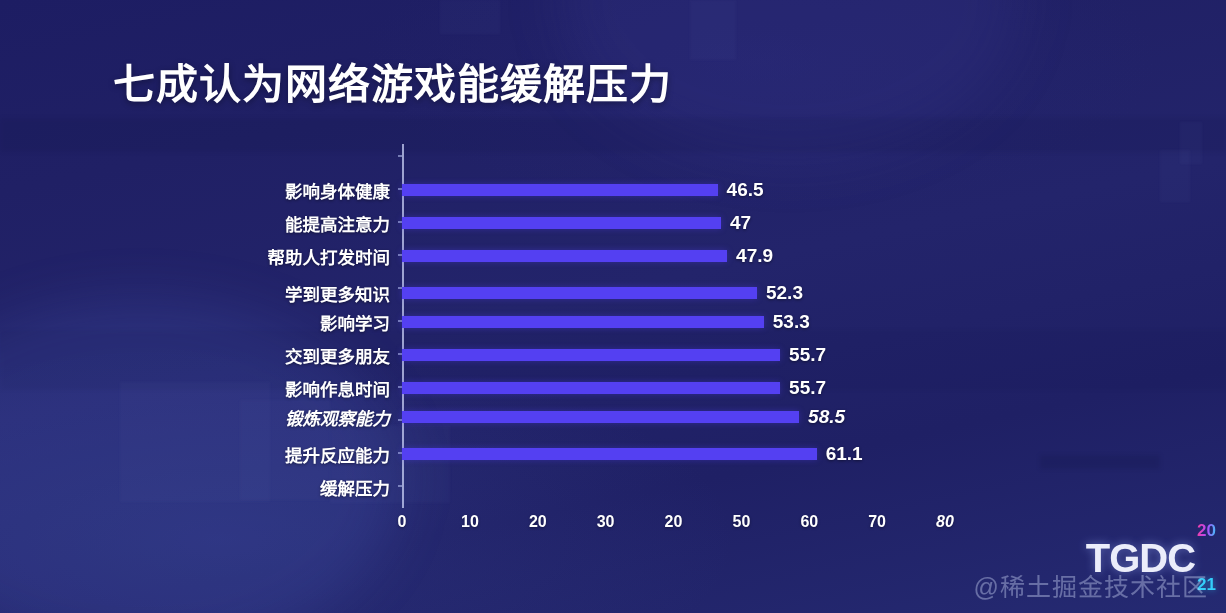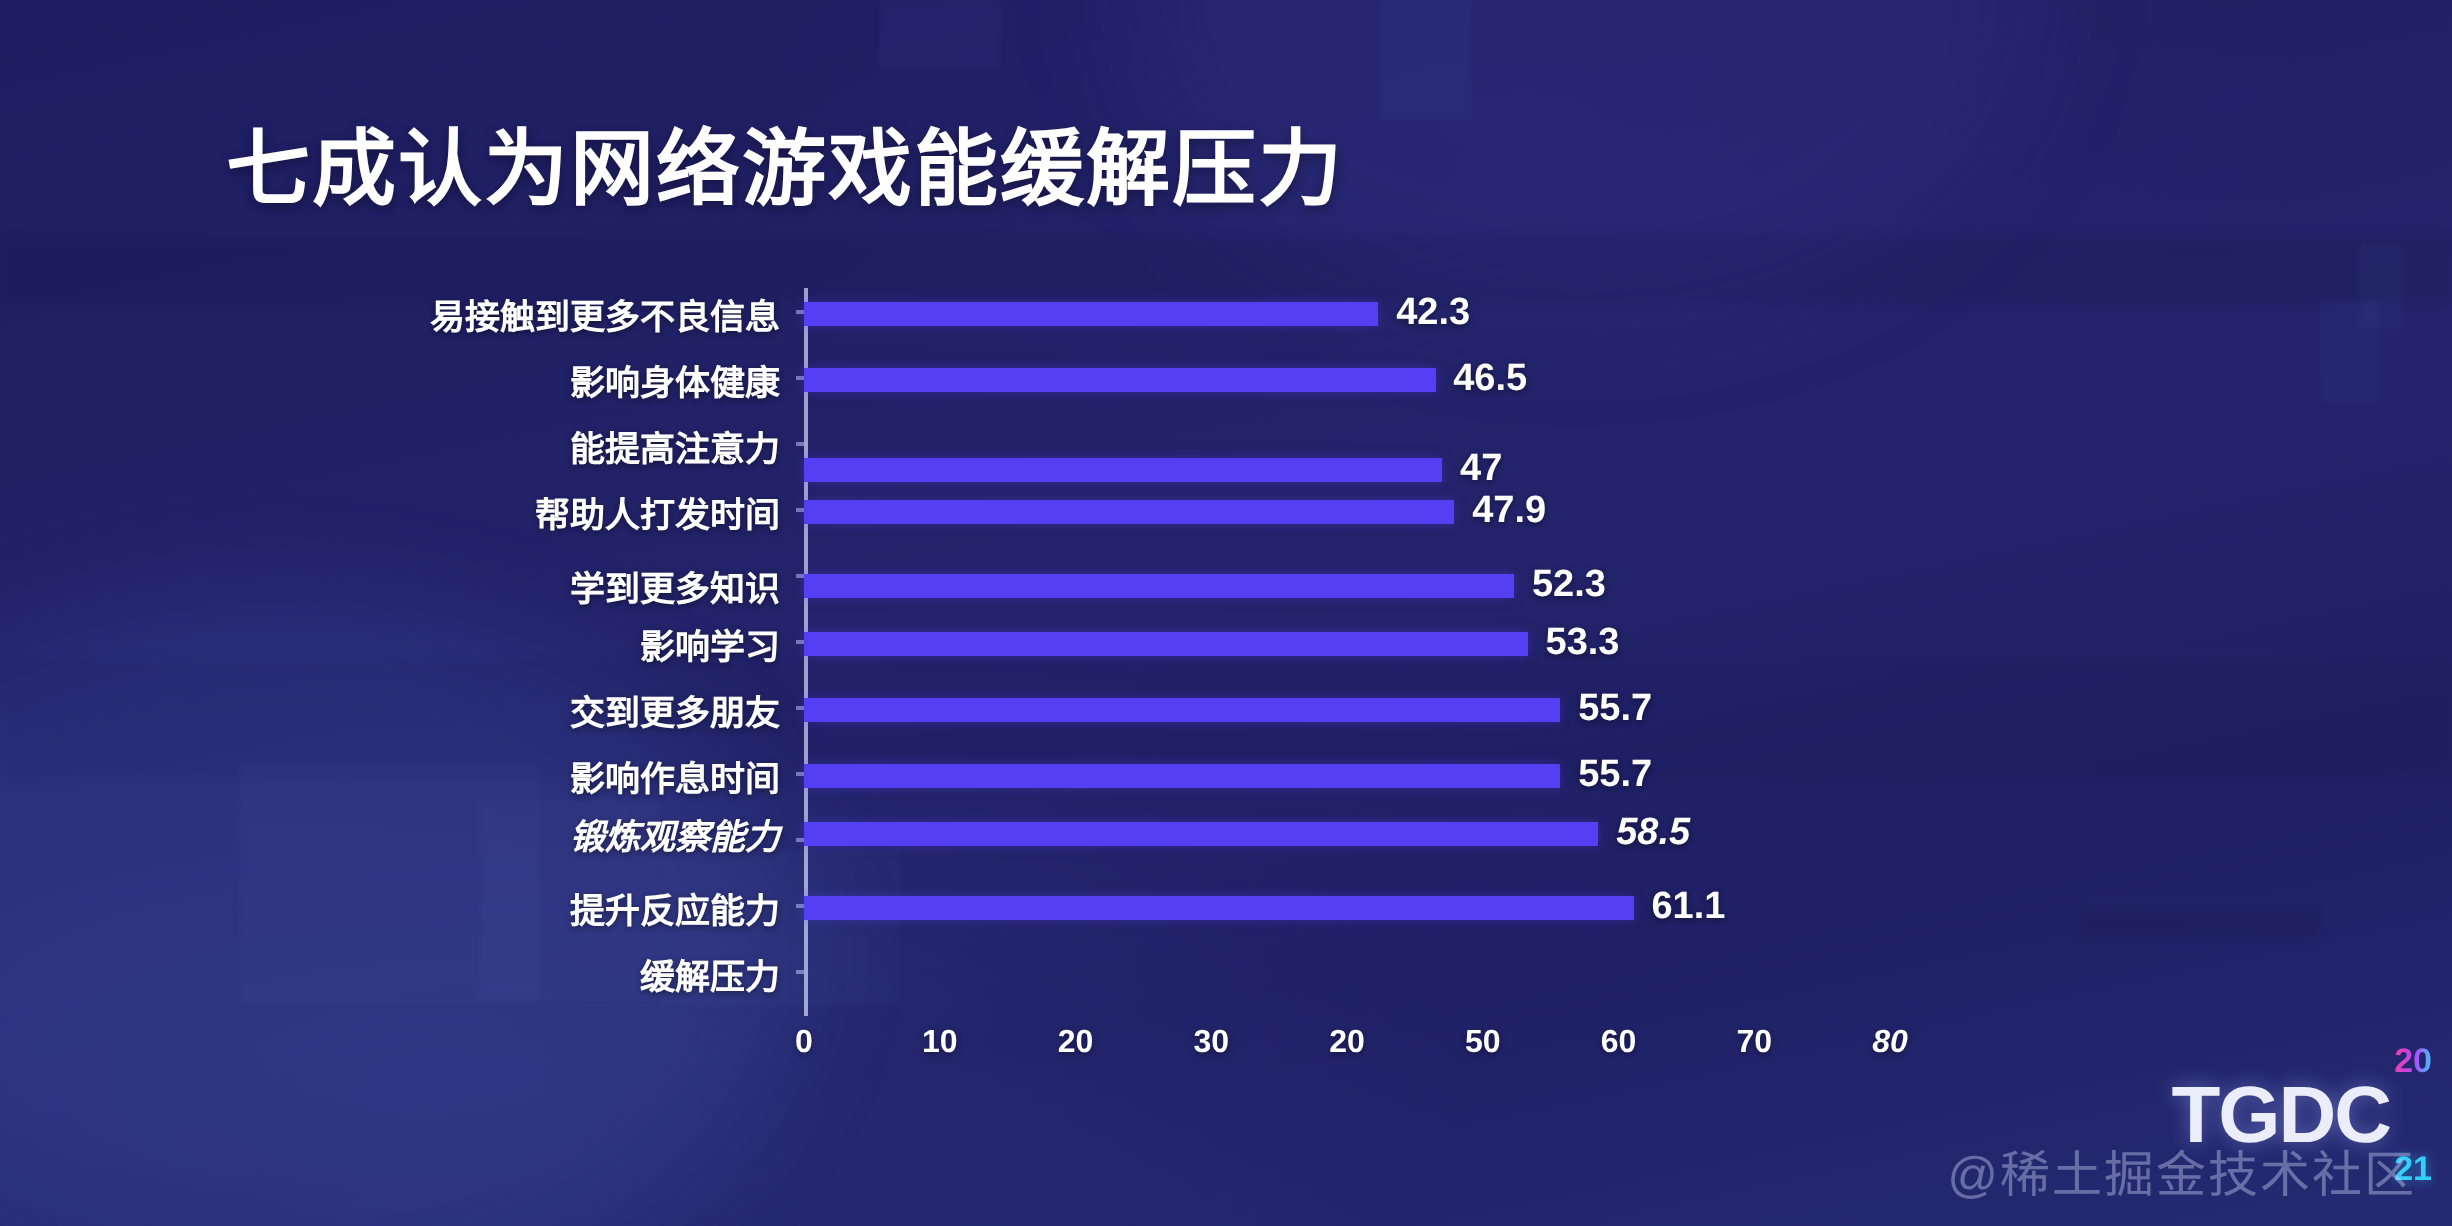--- a/index.html
+++ b/index.html
@@ -233,37 +233,31 @@
     <div class="tick-mark" style="top:147px;"></div>
     <div class="tick-mark" style="top:180px;"></div>
     <div class="tick-mark" style="top:213px;"></div>
     <div class="tick-mark" style="top:246px;"></div>
     <div class="tick-mark" style="top:279px;"></div>
     <div class="tick-mark" style="top:312px;"></div>
     <div class="tick-mark" style="top:345px;"></div>
 
     <div class="plot">
 
-      <div class="row" style="top:0px;">
-        <div class="row-label">易接触到更多不良信息</div>
-        <div class="bar" style="width: 52.875%; background: rgb(84, 64, 242);">
-          <div class="bar-value">42.3</div>
-        </div>
-      </div>
 
       <div class="row" style="top:33px;">
         <div class="row-label">影响身体健康</div>
         <div class="bar" style="width: 58.125%; background: rgb(84, 64, 242);">
           <div class="bar-value">46.5</div>
         </div>
       </div>
 
       <div class="row" style="top:66px;">
         <div class="row-label">能提高注意力</div>
-        <div class="bar" style="width: 58.75%; background: rgb(84, 64, 242); margin-top: 12px;">
+        <div class="bar" style="width: 58.75%; background: rgb(84, 64, 242);">
           <div class="bar-value">47</div>
         </div>
       </div>
 
       <div class="row" style="top:99px;">
         <div class="row-label">帮助人打发时间</div>
         <div class="bar" style="width: 59.875%; background: rgb(84, 64, 242);">
           <div class="bar-value">47.9</div>
         </div>
       </div>

